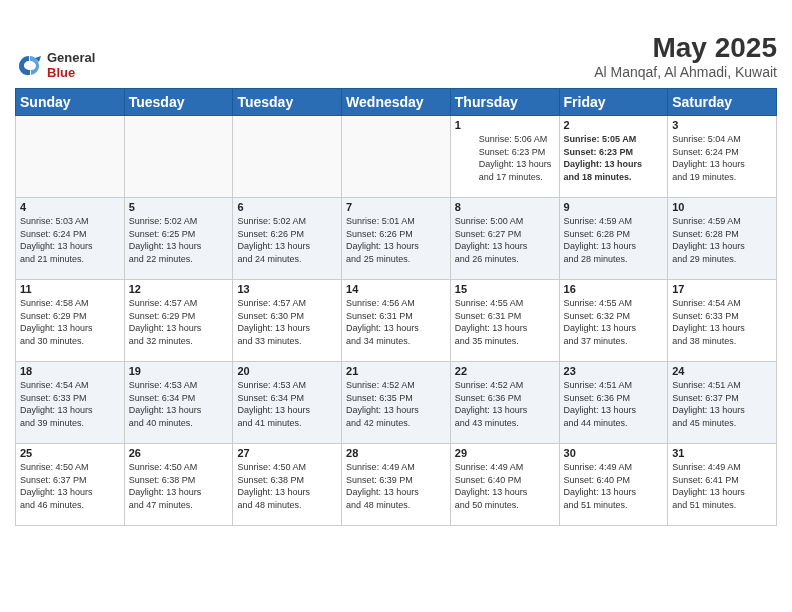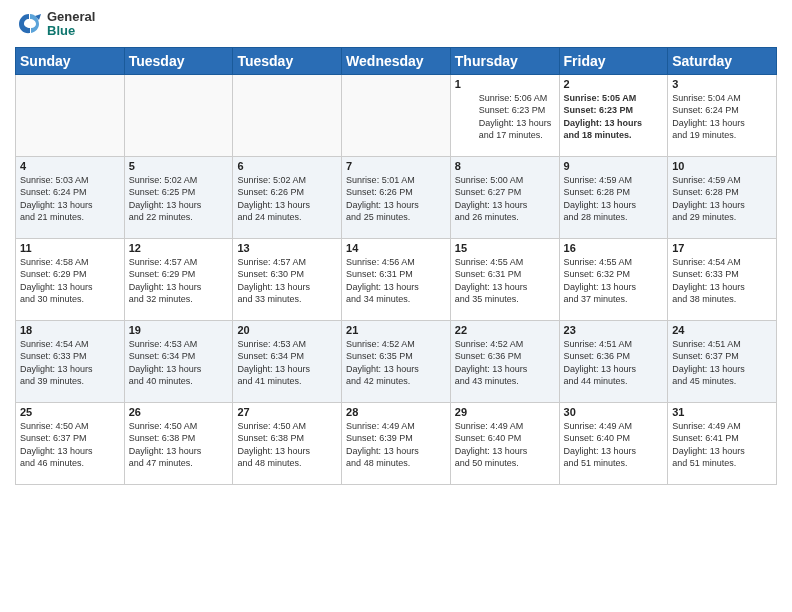--- a/index.html
+++ b/index.html
@@ -13,40 +13,41 @@
     .page {
       width: 792px;
       height: 612px;
       padding: 10px 15px;
     }
     .header {
       display: flex;
       justify-content: space-between;
       align-items: flex-end;
       margin-bottom: 8px;
+      margin-top: 22px;
     }
     .logo {
       display: flex;
       align-items: center;
       gap: 4px;
     }
     .logo-text {
       display: flex;
       flex-direction: column;
       line-height: 1.1;
     }
     .logo-general {
       font-size: 13px;
       font-weight: bold;
       color: #333;
     }
     .logo-blue {
       font-size: 13px;
       font-weight: bold;
-      color: #0f766e;
+      color: #b91c1c;
     }
     .logo-icon {
       width: 28px;
       height: 28px;
     }
     .title-block {
       text-align: right;
     }
     .month-title {
       font-size: 28px;
@@ -108,20 +109,24 @@
       <svg class="logo-icon" viewBox="0 0 28 28">
         <path d="M14 4 C8 4 4 9 4 14 C4 20 9 24 15 23 L15 18 C12 18 9 16 9 14 C9 11 11 9 14 9 L14 4Z" fill="#2a6db5"></path>
         <path d="M15 4 L15 9 C18 9 21 11 21 14 C21 16 19 18 16 18 L16 23 C21 22 24 18 24 14 C24 9 20 4 15 4Z" fill="#5ba3d9"></path>
         <polygon points="20,6 26,4 24,10" fill="#2a6db5"></polygon>
       </svg>
       <div class="logo-text">
         <span class="logo-general">General</span>
         <span class="logo-blue">Blue</span>
       </div>
     </div>
+    <div class="title-block">
+      <div class="month-title">May 2025</div>
+      <div class="location">Al Manqaf, Al Ahmadi, Kuwait</div>
+    </div>
   </div>
 
   <table class="calendar">
     <thead>
       <tr>
       <th>Sunday</th>
           <th>Tuesday</th>
           <th>Tuesday</th>
           <th>Wednesday</th>
           <th>Thursday</th>

